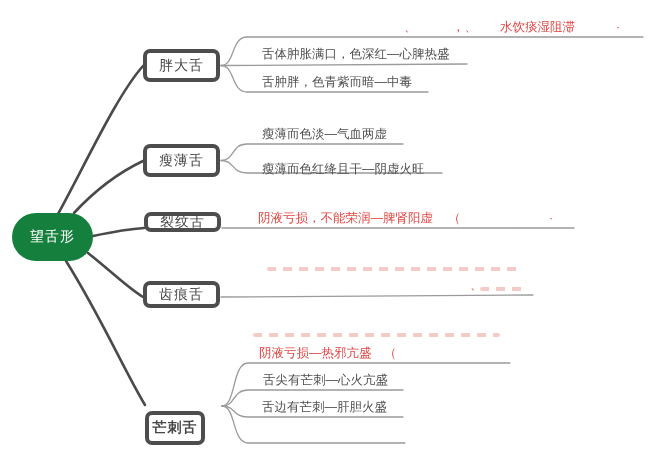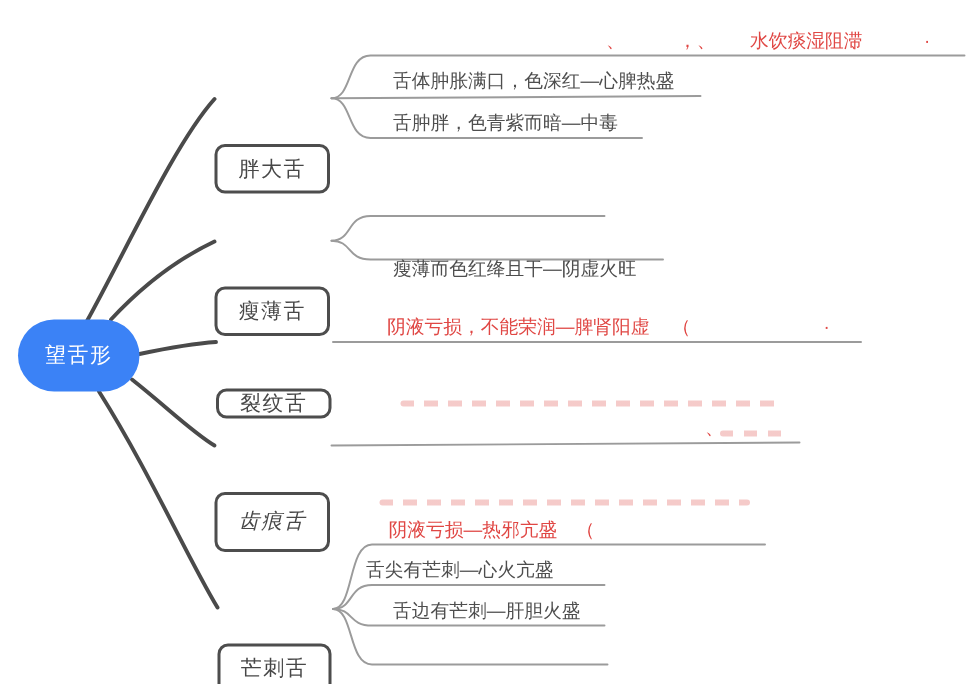--- a/index.html
+++ b/index.html
@@ -8,27 +8,26 @@
     width:649px;height:456px;
     background:#ffffff;
     font-family:"Liberation Sans", sans-serif;
     overflow:hidden;
   }
   #connector-svg{position:absolute;left:0;top:0;width:649px;height:456px;}
   .node{
     position:absolute;
     box-sizing:border-box;
     background:#ffffff;
-    border:2px solid #3b82f6;
+    border:4px solid #3b82f6;
     border-radius:7px;
     display:flex;align-items:center;justify-content:center;
     font-size:14px;color:#474747;
     letter-spacing:1px;
     z-index:3;
-    margin-top:47px;
   }
   .root-node{
     position:absolute;
     left:12px;top:213px;width:81px;height:48px;
     border-radius:24px;
     display:flex;align-items:center;justify-content:center;
     font-size:14px;color:#ffffff;
     letter-spacing:1px;
     z-index:3;
   }
@@ -63,39 +62,40 @@
       <path d="M 93,236 C 112,232 128,229 144,228" stroke="#4a4a4a" stroke-width="2.6" fill="none" stroke-linecap="round"></path>
       <path d="M 222,228 L 574,228" stroke="#9b9b9b" stroke-width="1.3" fill="none" stroke-linecap="round"></path>
       <path d="M 88,253 C 112,272 128,288 143,297" stroke="#4a4a4a" stroke-width="2.6" fill="none" stroke-linecap="round"></path>
       <path d="M 221,297 L 533,295" stroke="#9b9b9b" stroke-width="1.3" fill="none" stroke-linecap="round"></path>
       <path d="M 66,261 C 100,315 124,370 145,405" stroke="#4a4a4a" stroke-width="2.6" fill="none" stroke-linecap="round"></path>
       <path d="M 222,406 C 236,406 232,363 248,363 H 510" stroke="#9b9b9b" stroke-width="1.3" fill="none" stroke-linecap="round"></path>
       <path d="M 222,406 C 236,406 232,390 248,390 H 403" stroke="#9b9b9b" stroke-width="1.3" fill="none" stroke-linecap="round"></path>
       <path d="M 222,406 C 236,406 232,417 248,417 H 403" stroke="#9b9b9b" stroke-width="1.3" fill="none" stroke-linecap="round"></path>
       <path d="M 222,406 C 236,406 232,443 248,443 H 405" stroke="#9b9b9b" stroke-width="1.3" fill="none" stroke-linecap="round"></path>
     </svg>
-  <div class="root-node" style="background: #3b82f6; color: rgb(255, 255, 255);">望舌形</div>
+  <div class="root-node" style="background: #15803d; color: rgb(255, 255, 255);">望舌形</div>
 
 <div class="node" style="left: 143px; top: 49px; width: 77px; height: 33px; border-color: rgb(77, 77, 77);">胖大舌</div>
     <div class="item-text item-red" style="left: 404px; top: 20px;">、</div>
     <div class="item-text item-red" style="left: 452px; top: 20px;">，、</div>
     <div class="item-text item-red" style="left: 500px; top: 20px;">水饮痰湿阻滞</div>
     <div class="item-text item-red" style="left: 566px; top: 20px;">、</div>
     <div class="item-text item-red" style="left: 616px; top: 20px;">·</div>
     <div class="item-text item-gray" style="left: 262px; top: 47px;">舌体肿胀满口，色深红—心脾热盛</div>
     <div class="item-text item-gray" style="left: 262px; top: 75px;">舌肿胖，色青紫而暗—中毒</div>
     <div class="node" style="left: 143px; top: 144px; width: 77px; height: 33px; border-color: rgb(77, 77, 77); text-align: right;">瘦薄舌</div>
-    <div class="item-text item-gray" style="left: 262px; top: 172px; text-align: right;">瘦薄而色红绛且干—阴虚火旺</div>
+    <div class="item-text item-gray" style="left: 262px; top: 127px;">瘦薄而色淡—气血两虚</div>
+    <div class="item-text item-gray" style="left: 262px; top: 162px; text-align: right;">瘦薄而色红绛且干—阴虚火旺</div>
     <div class="node" style="left: 144px; top: 212px; width: 77px; height: 20px; border-color: rgb(77, 77, 77);">裂纹舌</div>
     <div class="item-text item-red" style="left: 258px; top: 211px;">阴液亏损，不能荣润—脾肾阳虚</div>
     <div class="item-text item-red" style="left: 448px; top: 211px;">（</div>
     <div class="item-text item-red" style="left: 549px; top: 211px;">·</div>
-    <div class="node" style="left: 143px; top: 281px; width: 77px; height: 40px; border-color: rgb(77, 77, 77); font-style: italic;">齿痕舌</div>
+    <div class="node" style="left: 143px; top: 281px; width: 77px; height: 27px; border-color: rgb(77, 77, 77);">齿痕舌</div>
     <div class="item-text item-red" style="left: 470px; top: 278px;">、</div>
-    <div class="node" style="left: 145px; top: 382px; width: 76px; height: 34px; border-color: rgb(77, 77, 77);">芒刺舌</div>
+    <div class="node" style="left: 145px; top: 411px; width: 60px; height: 34px; border-color: rgb(77, 77, 77); font-weight: bold;">芒刺舌</div>
     <div class="item-text item-red" style="left: 259px; top: 346px;">阴液亏损—热邪亢盛</div>
     <div class="item-text item-red" style="left: 384px; top: 346px;">（</div>
-    <div class="item-text item-gray" style="left: 244px; top: 373px;">舌尖有芒刺—心火亢盛</div>
+    <div class="item-text item-gray" style="left: 263px; top: 373px;">舌尖有芒刺—心火亢盛</div>
     <div class="item-text item-gray" style="left: 262px; top: 400px;">舌边有芒刺—肝胆火盛</div>
     <div class="smudge" style="left: 267px; top: 267px; width: 253px;"></div>
     <div class="smudge" style="left: 480px; top: 287px; width: 48px;"></div>
     <div class="smudge" style="left: 253px; top: 333px; width: 247px;"></div>
   </div>
 
 </body></html>

